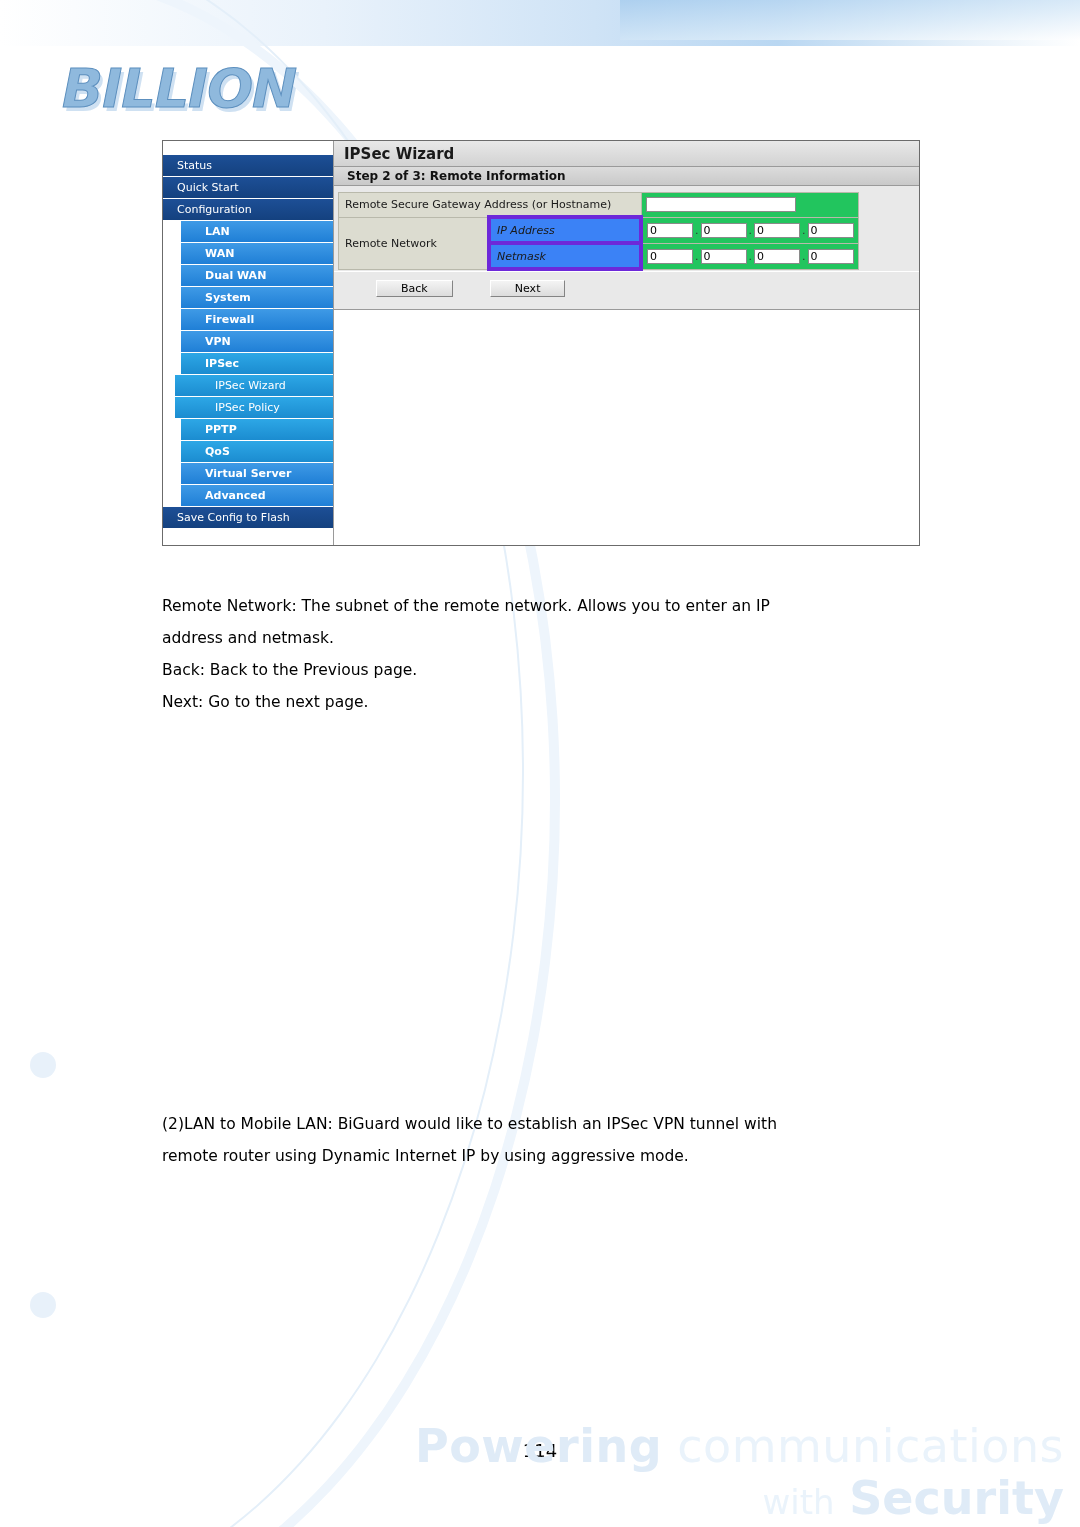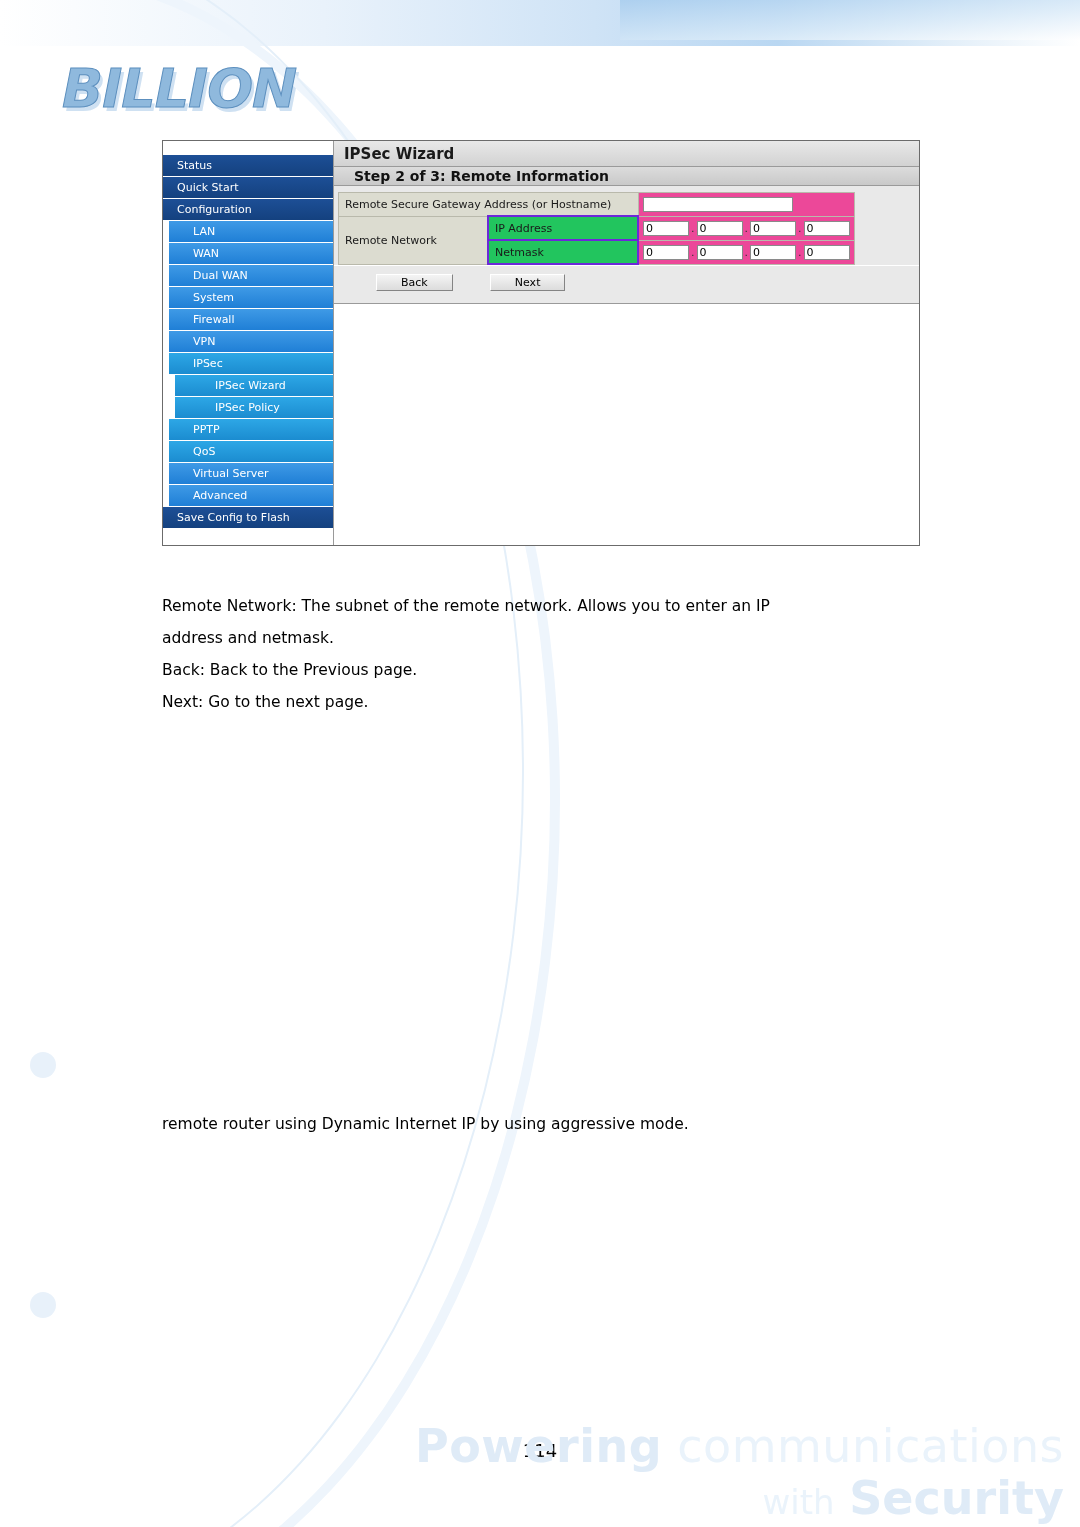--- a/index.html
+++ b/index.html
@@ -138,21 +138,21 @@
     font-size: 11px;
     color: #ffffff;
     padding-left: 14px;
     box-sizing: border-box;
     border-bottom: 1px solid #ffffff;
     background: linear-gradient(to bottom, #2f7fd0 0%, #1f6cc0 50%, #1560b4 100%);
     white-space: nowrap;
     overflow: hidden;
   }
   .nav-item.lvl1 { padding-left: 14px; }
-  .nav-item.lvl2 { padding-left: 24px; width: 164px; margin-left: 6px; }
+  .nav-item.lvl2 { padding-left: 24px; width: 164px; margin-left: 18px; font-weight: bold; }
   .nav-item.lvl3 { padding-left: 40px; width: 158px; margin-left: 12px; }
   .nav-item.dark {
     background: linear-gradient(to bottom, #1d4f96 0%, #14417f 100%);
   }
   .nav-item.bright {
     background: linear-gradient(to bottom, #3f9ae6 0%, #1f7fd6 100%);
   }
   .nav-item.teal {
     background: linear-gradient(to bottom, #2da7e6 0%, #1b8cd0 100%);
   }
@@ -173,25 +173,25 @@
     font-weight: bold;
     color: #1a1a1a;
     line-height: 26px;
     padding-left: 10px;
     box-sizing: border-box;
   }
   .step-bar {
     height: 19px;
     background: linear-gradient(to bottom, #dcdcdc 0%, #c9c9c9 100%);
     border-bottom: 1px solid #9a9a9a;
-    font-size: 14px;
+    font-size: 12px;
     font-weight: bold;
     color: #111;
     line-height: 19px;
-    padding-left: 20px;
+    padding-left: 13px;
     box-sizing: border-box;
   }
   .form-area {
     position: relative;
     background: #e9e9e9;
     border-bottom: 1px solid #9a9a9a;
     padding: 6px 0 6px 0;
   }
   table.frm {
     border-collapse: collapse;
@@ -210,28 +210,29 @@
     padding: 0 6px !important;
     white-space: nowrap;
   }
   .lbl-main {
     background: #dcdcd0;
     border: 1px solid #b9b9ab;
     padding: 0 6px !important;
     width: 136px;
   }
   .sub-lbl {
-    background: #22c55e;
-    border: 2px solid #6d28d9;
+    background: #3b82f6;
+    border: 4px solid #6d28d9;
     padding: 0 6px !important;
     width: 136px;
     white-space: nowrap;
+    font-style: italic;
   }
   .val-cell {
-    background: #ec4899;
+    background: #22c55e;
     border: 1px solid #b9b9ab;
     padding: 0 4px !important;
   }
   input.txt {
     border: 1px solid #8a8a8a;
     background: #ffffff;
     height: 15px;
     font-size: 11px;
     font-family: "DejaVu Sans", sans-serif;
     padding: 0 2px;
@@ -372,20 +373,21 @@
 </div>
 
 <div class="doc-text para1">
   <div>Remote Network: The subnet of the remote network. Allows you to enter an IP</div>
   <div>address and netmask.</div>
   <div>Back: Back to the Previous page.</div>
   <div>Next: Go to the next page.</div>
 </div>
 
 <div class="doc-text para2">
+  <div>(2)LAN to Mobile LAN: BiGuard would like to establish an IPSec VPN tunnel with</div>
   <div>remote router using Dynamic Internet IP by using aggressive mode.</div>
 </div>
 
 <div class="page-num">114</div>
 
 <div class="footer-brand">
   <div class="fb-1">
     <b>Powering</b>
     <span class="light">communications</span>
   </div>

